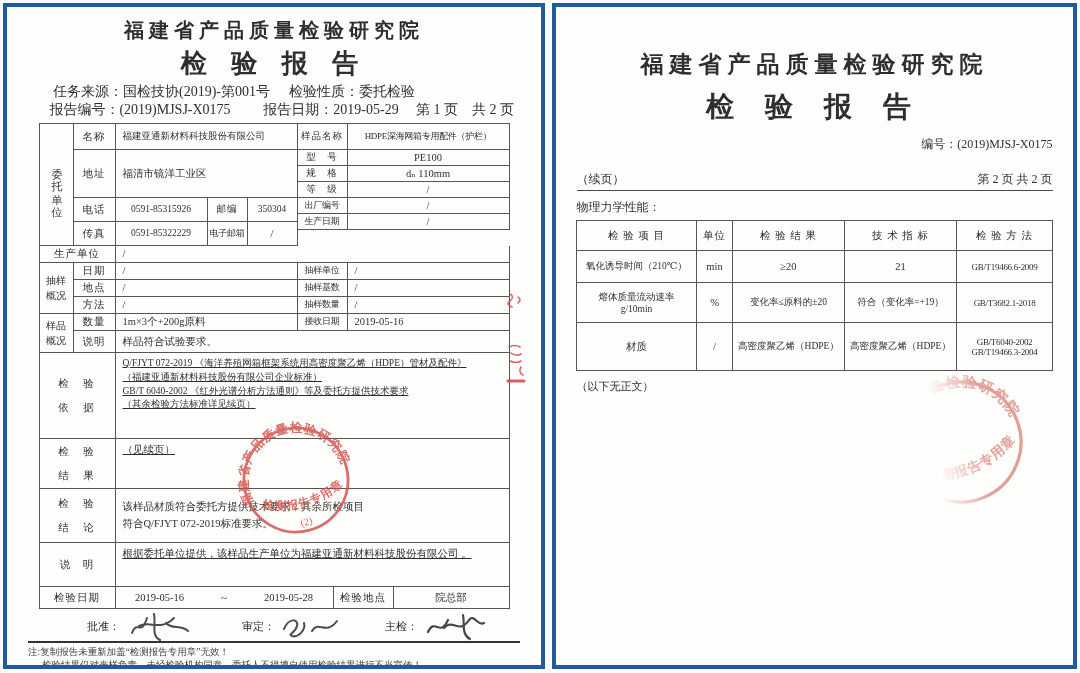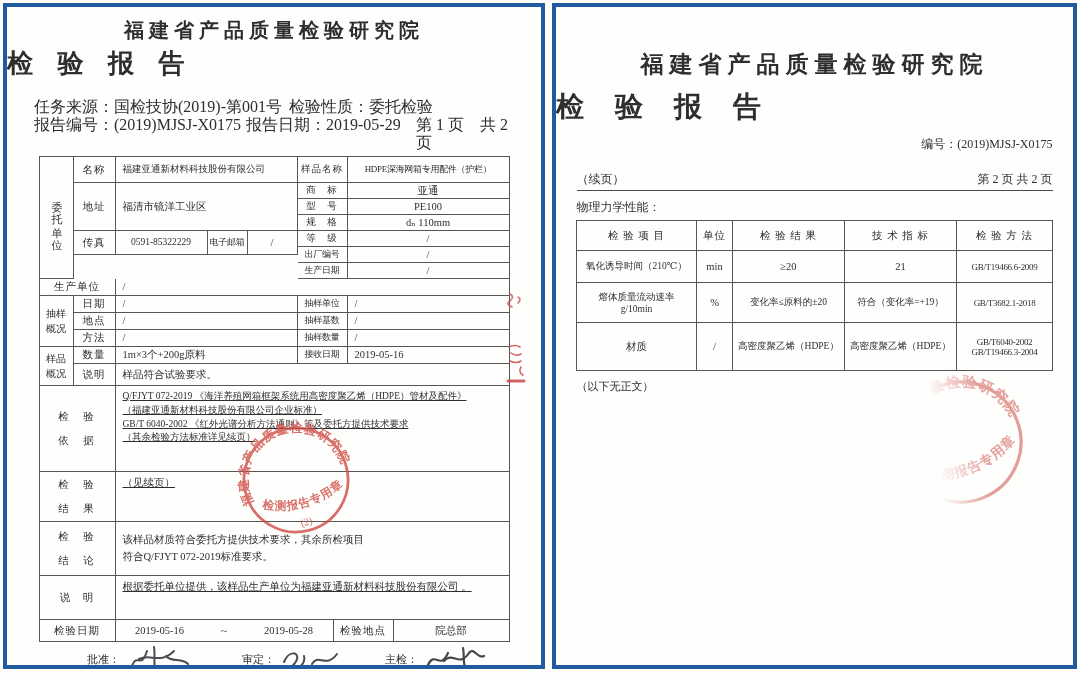--- a/index.html
+++ b/index.html
@@ -4,24 +4,24 @@
 <style>
   html,body{margin:0;padding:0;}
   body{width:1080px;height:673px;background:#fdfdfc;position:relative;
        font-family:"Liberation Serif","DejaVu Serif",serif;color:#2e2e2e;}
   .page{position:absolute;top:3px;height:666px;border:4px solid #1f5b9e;
         background:#fefefd;box-sizing:border-box;}
   .page-inner{position:relative;width:100%;height:100%;overflow:hidden;border-radius:9px;}
   .pg-left{left:3px;width:542px;}
   .pg-right{left:552px;width:525px;}
   .institute{text-align:center;font-size:20px;font-weight:700;letter-spacing:5px;margin:10px 0 0;}
-  .rep-title{font-size:26px;font-weight:700;letter-spacing:9px;margin:2px 0 0;}
+  .rep-title{text-align:center;font-size:26px;font-weight:700;letter-spacing:9px;margin:2px 0 0;}
   .pg-right .institute{font-size:23px;letter-spacing:6px;margin-top:42px;}
   .pg-right .rep-title{font-size:28px;letter-spacing:12px;margin-top:8px;}
-  .meta{width:480px;margin:17px auto 0;font-size:16px;}
+  .meta{width:480px;margin:2px auto 0;font-size:14px;text-align:center;}
   .meta-row{display:flex;line-height:18px;}
   .mi1{flex:0 0 255px;} .mi2{flex:0 0 212px;} .mi3{flex:0 0 170px;}
   .mi-r{margin-left:auto;}
   
   .tbl{width:470px;margin:4px auto 0;border-top:1px solid #565656;border-left:1px solid #565656;
        font-size:10.5px;line-height:1.25;}
   .r{display:flex;}
   .c{border-right:1px solid #565656;border-bottom:1px solid #565656;box-sizing:border-box;
      display:flex;align-items:center;justify-content:center;text-align:center;padding:1px 2px;}
   .c.l{justify-content:flex-start;text-align:left;padding-left:7px;}
@@ -94,34 +94,36 @@
       <div class="colv" style="width:224px">
         <div class="r h26">
           <div class="c w42 lab">名称</div>
           <div class="c w182 l sm95">福建亚通新材料科技股份有限公司</div>
         </div>
         <div class="r h48">
           <div class="c w42 lab">地址</div>
           <div class="c w182 l">福清市镜洋工业区</div>
         </div>
         <div class="r h24">
+          <div class="c w42 lab">电话</div>
+          <div class="c w92 sm95">0591-85315926</div>
+          <div class="c w40 lab sm95">邮编</div>
+          <div class="c w50 sm95">350304</div>
+        </div>
+        <div class="r h24">
           <div class="c w42 lab">传真</div>
           <div class="c w92 sm95">0591-85322229</div>
           <div class="c w40 sm9" style="line-height:1.15">电子邮箱</div>
           <div class="c w50">/</div>
         </div>
       </div>
       <div class="colv" style="width:212px">
         <div class="r h26">
           <div class="c w50 lab sm95">样品名称</div>
           <div class="c w162 sm9">HDPE深海网箱专用配件（护栏）</div>
-        </div>
-        <div class="r h16">
-          <div class="c w50 lab sm95">商　标</div>
-          <div class="c w162">亚通</div>
         </div>
         <div class="r h16">
           <div class="c w50 lab sm95">型　号</div>
           <div class="c w162">PE100</div>
         </div>
         <div class="r h16">
           <div class="c w50 lab sm95">规　格</div>
           <div class="c w162">dₙ 110mm</div>
         </div>
         <div class="r h16">

